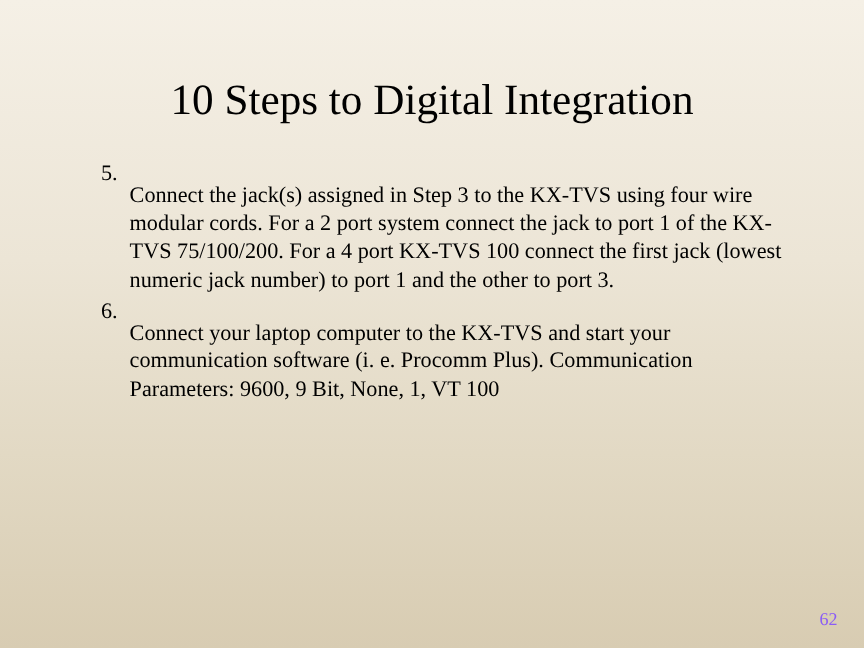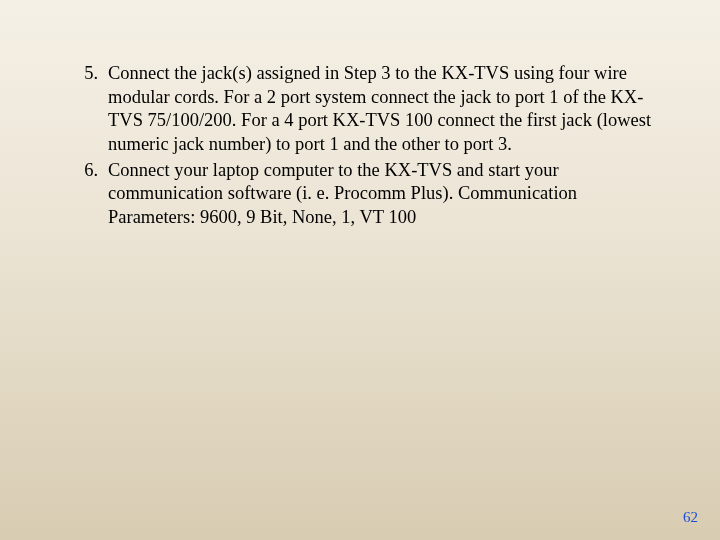--- a/index.html
+++ b/index.html
@@ -35,33 +35,35 @@
     font-size: 18.5px;
     line-height: 1.28;
   }
   .num {
     min-width: 26px;
     text-align: right;
     padding-right: 10px;
   }
   .txt {
     flex: 1;
+    margin-top: 18px;
   }
   .page-number {
     position: absolute;
     bottom: 14px;
     right: 22px;
     font-size: 15px;
-    color: #1d4ed8;
+    color: #8b5cf6;
   }
 </style>
 </head>
 <body>
 
 <div class="slide">
+  <h1 class="title">10 Steps to Digital Integration</h1>
   <ol class="list">
     <li class="item">
       <span class="num">5.</span>
       <span class="txt">Connect the jack(s) assigned in Step 3 to the KX-TVS using four wire modular cords. For a 2 port system connect the jack to port 1 of the KX-TVS 75/100/200. For a 4 port KX-TVS 100 connect the first jack (lowest numeric jack number) to port 1 and the other to port 3.</span>
     </li>
     <li class="item">
       <span class="num">6.</span>
       <span class="txt">Connect your laptop computer to the KX-TVS and start your communication software (i. e. Procomm Plus). Communication Parameters: 9600, 9 Bit, None, 1, VT 100</span>
     </li>
   </ol>

